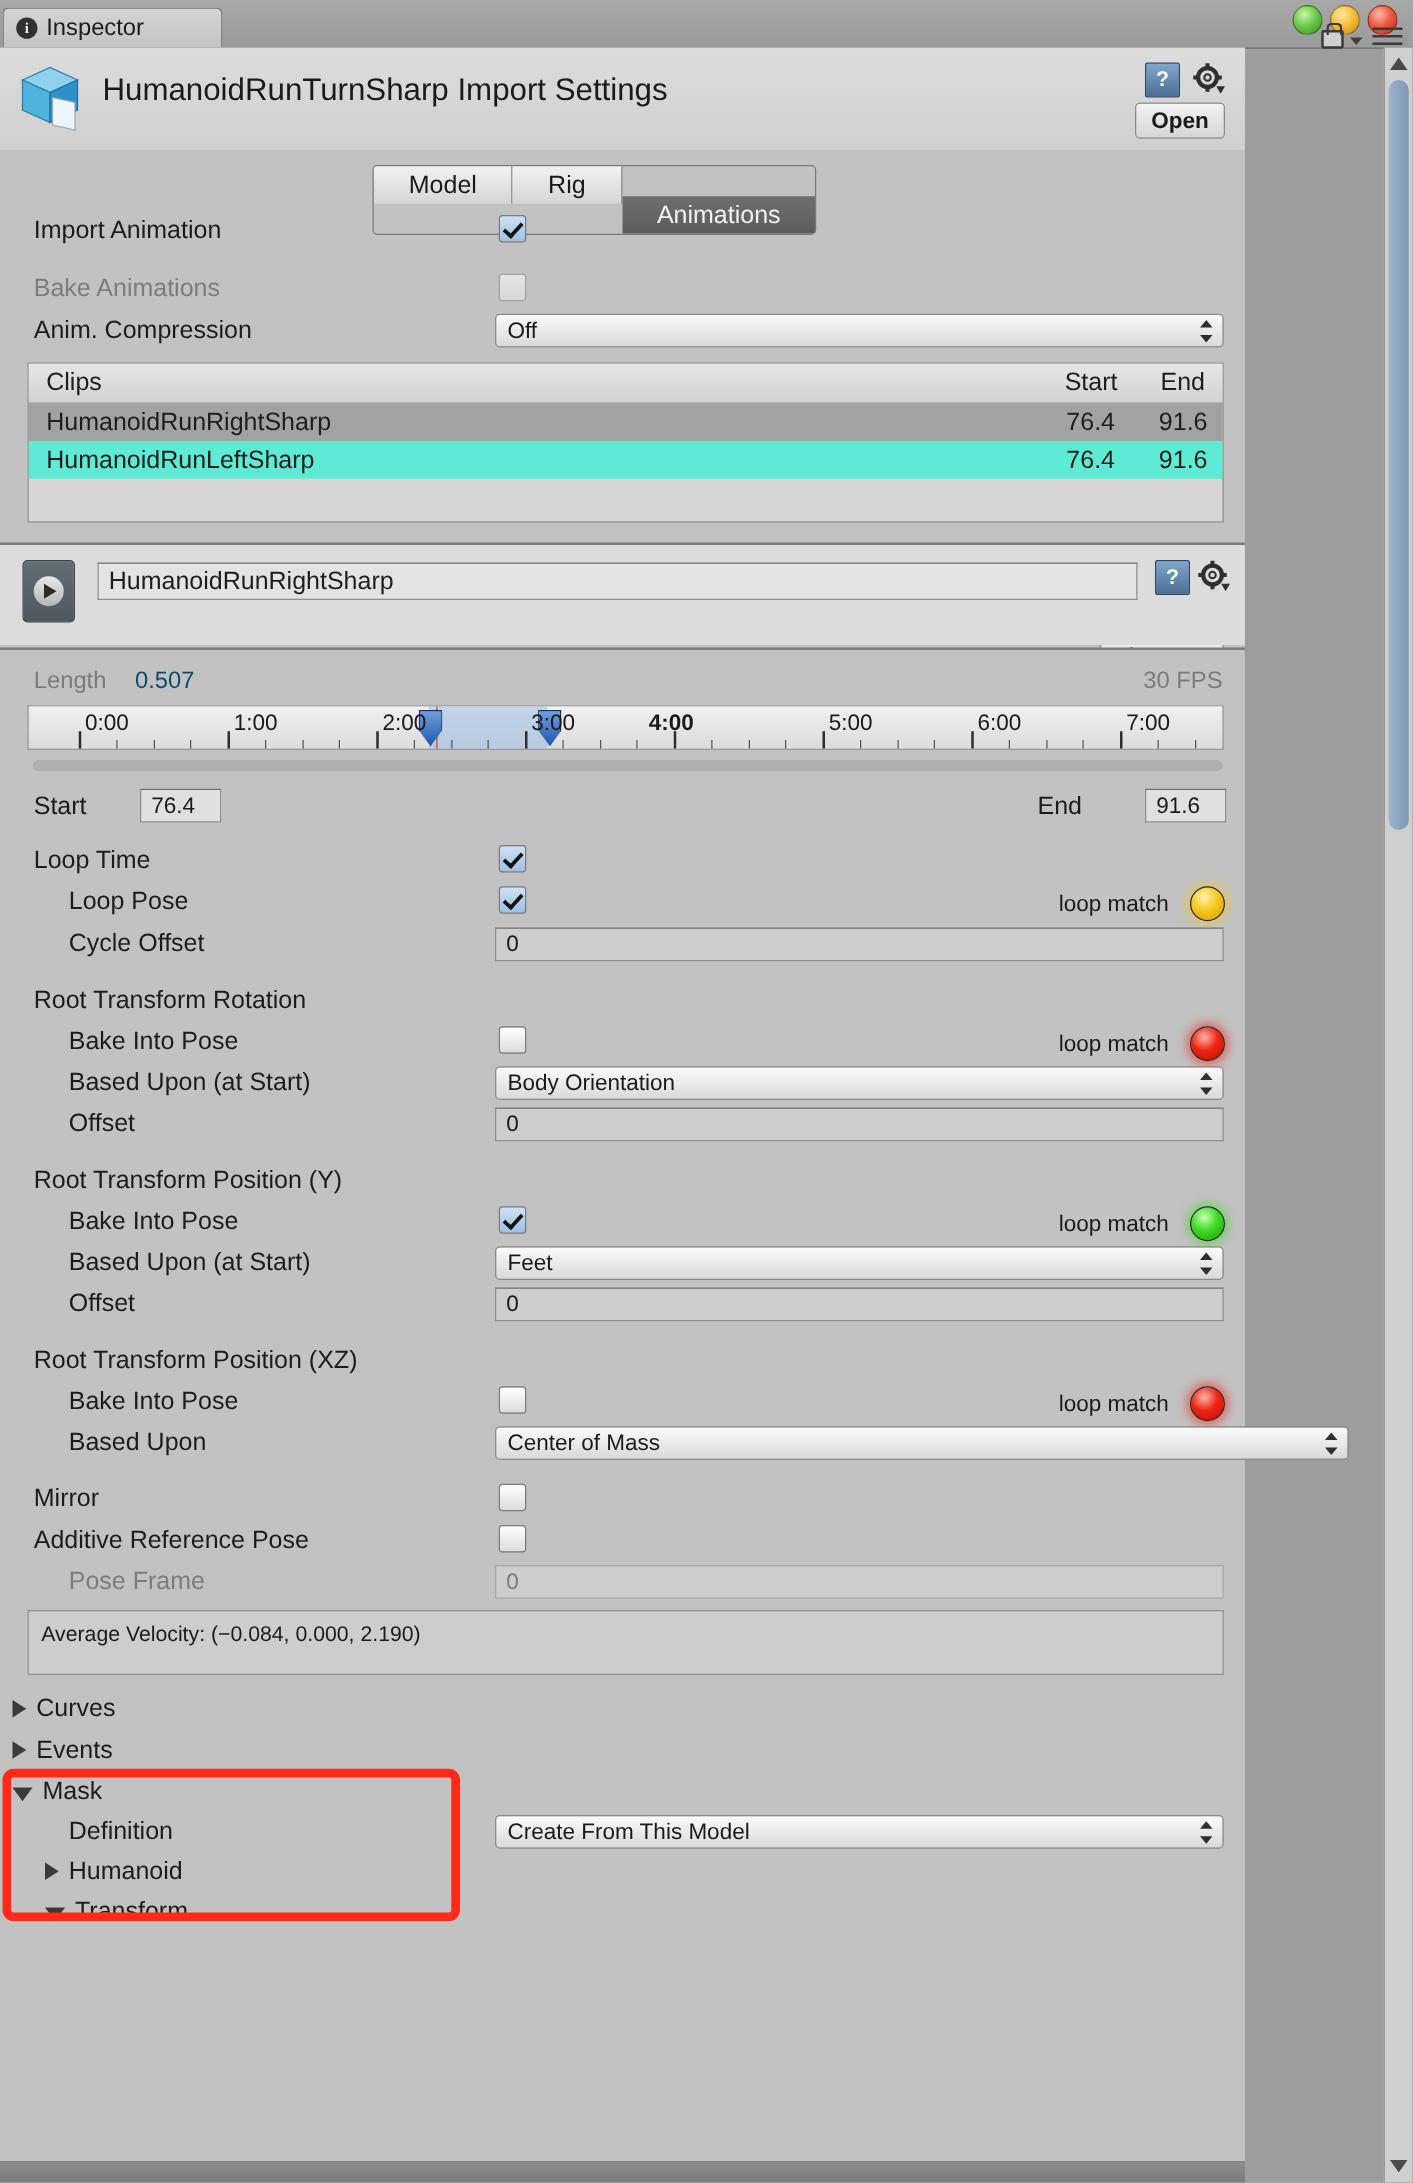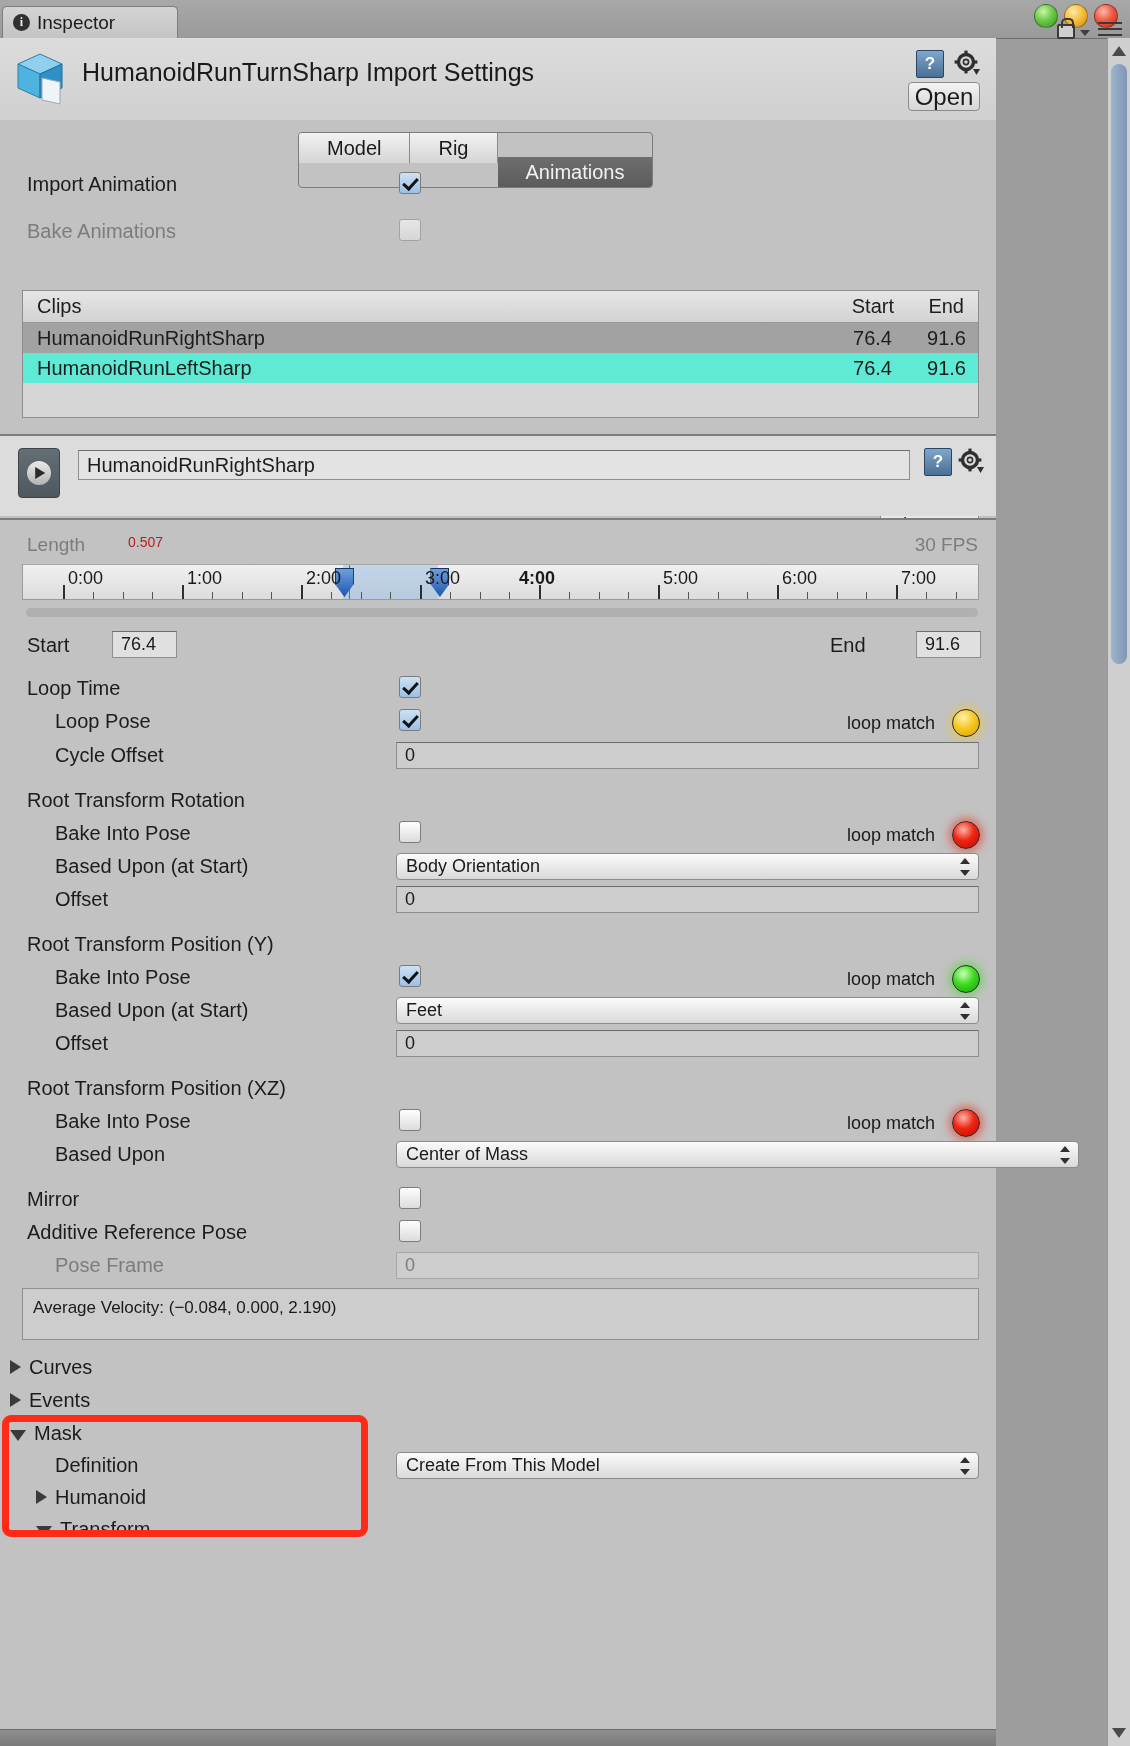--- a/index.html
+++ b/index.html
@@ -77,22 +77,22 @@
     background: linear-gradient(to bottom,#7fa7cc,#4b6e95);
     border: 1px solid #2c4563; border-radius: 2px;
     color: #fff; font-size: 17px; font-weight: bold;
     display: flex; align-items: center; justify-content: center;
   }
   .gear-icon { position: absolute; right: 16px; top: 12px; width: 26px; height: 26px; }
   .open-button {
     position: absolute; right: 16px; top: 44px; width: 70px; height: 27px;
     background: linear-gradient(to bottom,#f3f3f3,#d6d6d6);
     border: 1px solid #8c8c8c; border-radius: 4px;
-    font-size: 24px; color: #1a1a1a;
-    display: flex; align-items: center; justify-content: center;
+    font-size: 18px; color: #1a1a1a;
+    display: flex; align-items: center; justify-content: center; font-weight: bold;
   }
 
   
   .body {
     position: absolute; left: 0; top: 120px; width: 996px; height: 1626px;
     background: #c2c2c2;
   }
 
   .tabstrip {
     position: absolute; left: 298px; top: 12px;
@@ -217,21 +217,21 @@
     border-radius: 2px; color: #fff; font-size: 17px; font-weight: bold;
     display: flex; align-items: center; justify-content: center; }
   .clipname-gear { position: absolute; left: 958px; top: 12px; width: 26px; height: 26px; }
 
   
   .timeline-band {
     position: absolute; left: 0; top: 400px; width: 996px; height: 114px;
     background: #c2c2c2;
   }
   .len-lbl { position: absolute; left: 27px; top: 14px; font-size: 19px; color: #7c7c7c; }
-  .len-val { position: absolute; left: 128px; top: 14px; font-size: 14px; color: #b91c1c; }
+  .len-val { position: absolute; left: 108px; top: 14px; font-size: 19px; color: #0c4a6e; }
   .fps { position: absolute; right: 18px; top: 14px; font-size: 19px; color: #7c7c7c; }
   .ruler {
     position: absolute; left: 22px; top: 44px; width: 957px; height: 36px;
     background: linear-gradient(to bottom,#f0f0f0,#dcdcdc);
     border: 1px solid #9a9a9a; border-top: 1px solid #a6a6a6;
     box-sizing: border-box; overflow: hidden;
   }
   .ruler .majt { position: absolute; bottom: 0; width: 2px; height: 14px; background: #2e2e2e; }
   .ruler .mint { position: absolute; bottom: 0; width: 1px; height: 7px; background: #555; }
   .ruler .tlab { position: absolute; top: 3px; font-size: 18px; color: #1a1a1a; }
@@ -377,20 +377,30 @@
     <div class="row" style="top:95px">
       <div class="lbl dim" style="left:27px; top:5px">Bake Animations</div>
       <div class="cb dim" style="left:399px; top:4px"></div>
     </div>
 
     <div class="row" style="top:48px">
       <div class="lbl" style="left:27px; top:5px">Import Animation</div>
       <div class="cb on" style="left:399px; top:4px"></div>
     </div>
 
+    <div class="row" style="top:128px">
+      <div class="lbl" style="left:27px; top:5px">Anim. Compression</div>
+      <div class="popup" style="left:396px; top:3px; width:583px">
+        <span>Off</span>
+        <span class="arrows">
+            <i class="up"></i>
+            <i class="dn"></i>
+          </span>
+      </div>
+    </div>
 
     <div class="clipbox">
       <div class="clip-header">
         <span class="clip-h-name">Clips</span>
         <span class="clip-h-start">Start</span>
         <span class="clip-h-end">End</span>
       </div>
       <div class="clip-row sel" style="top:32px">
         <span class="clip-c-name">HumanoidRunRightSharp</span>
         <span class="clip-c-start">76.4</span>

